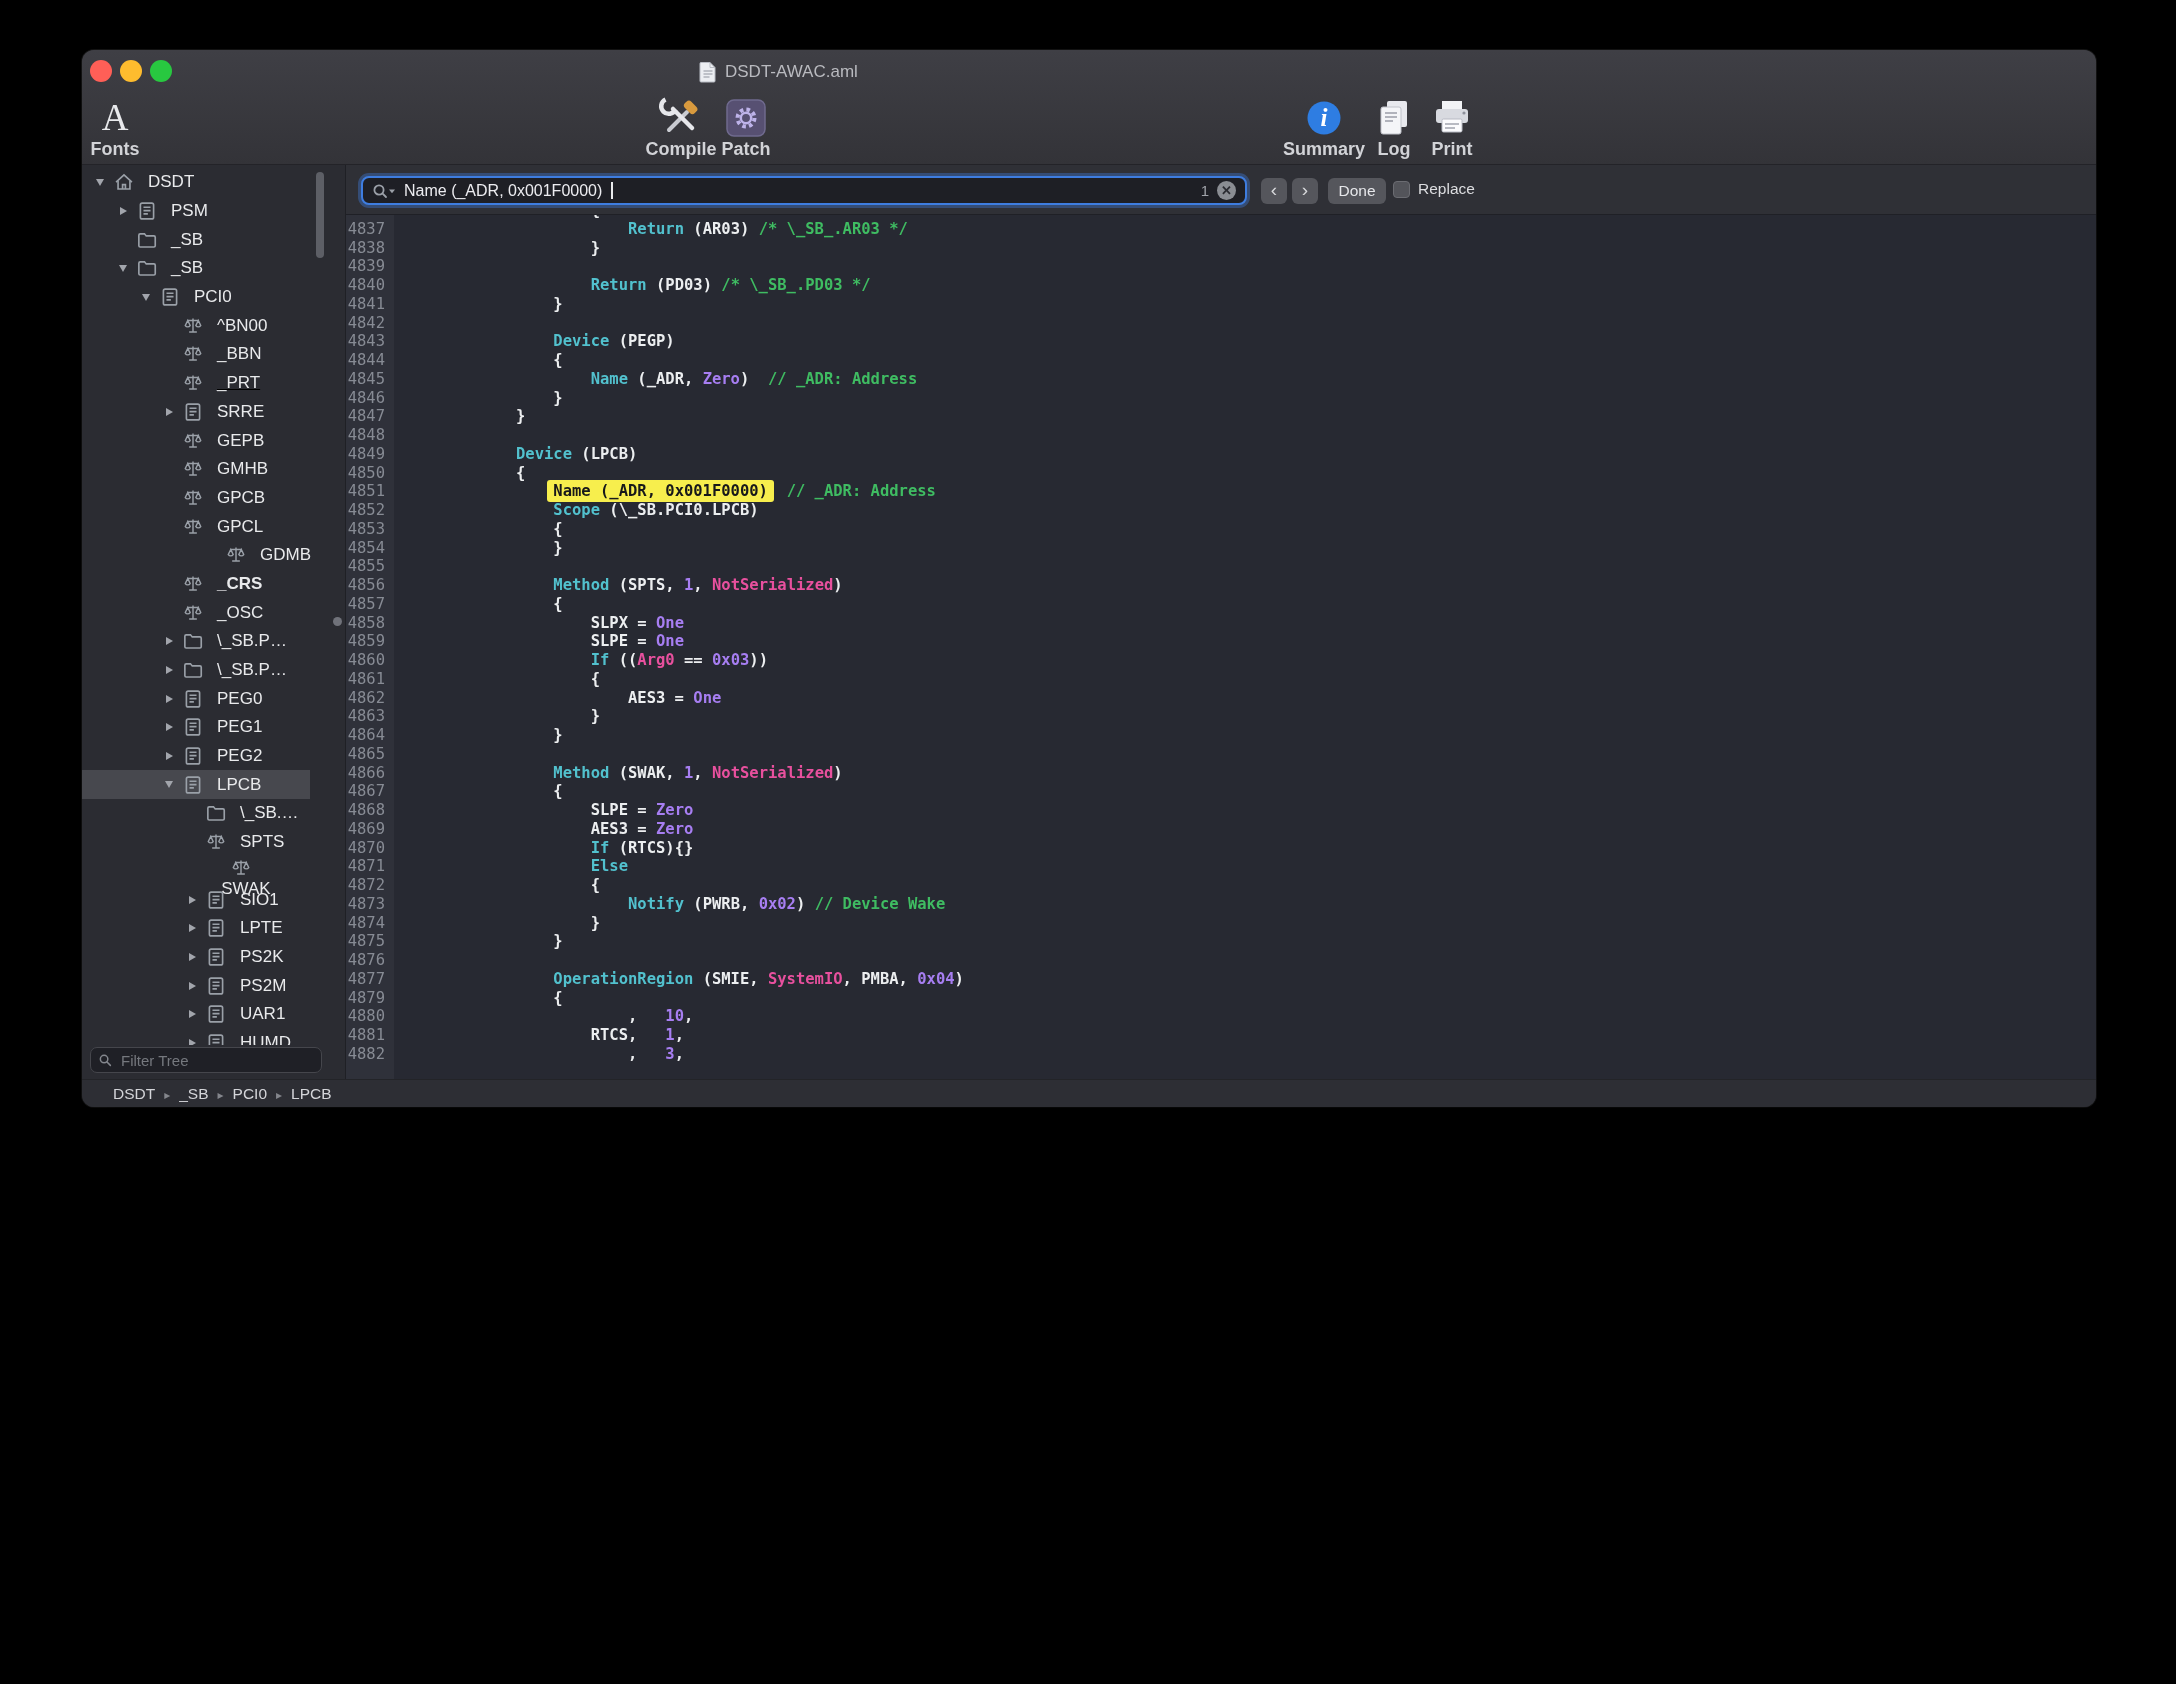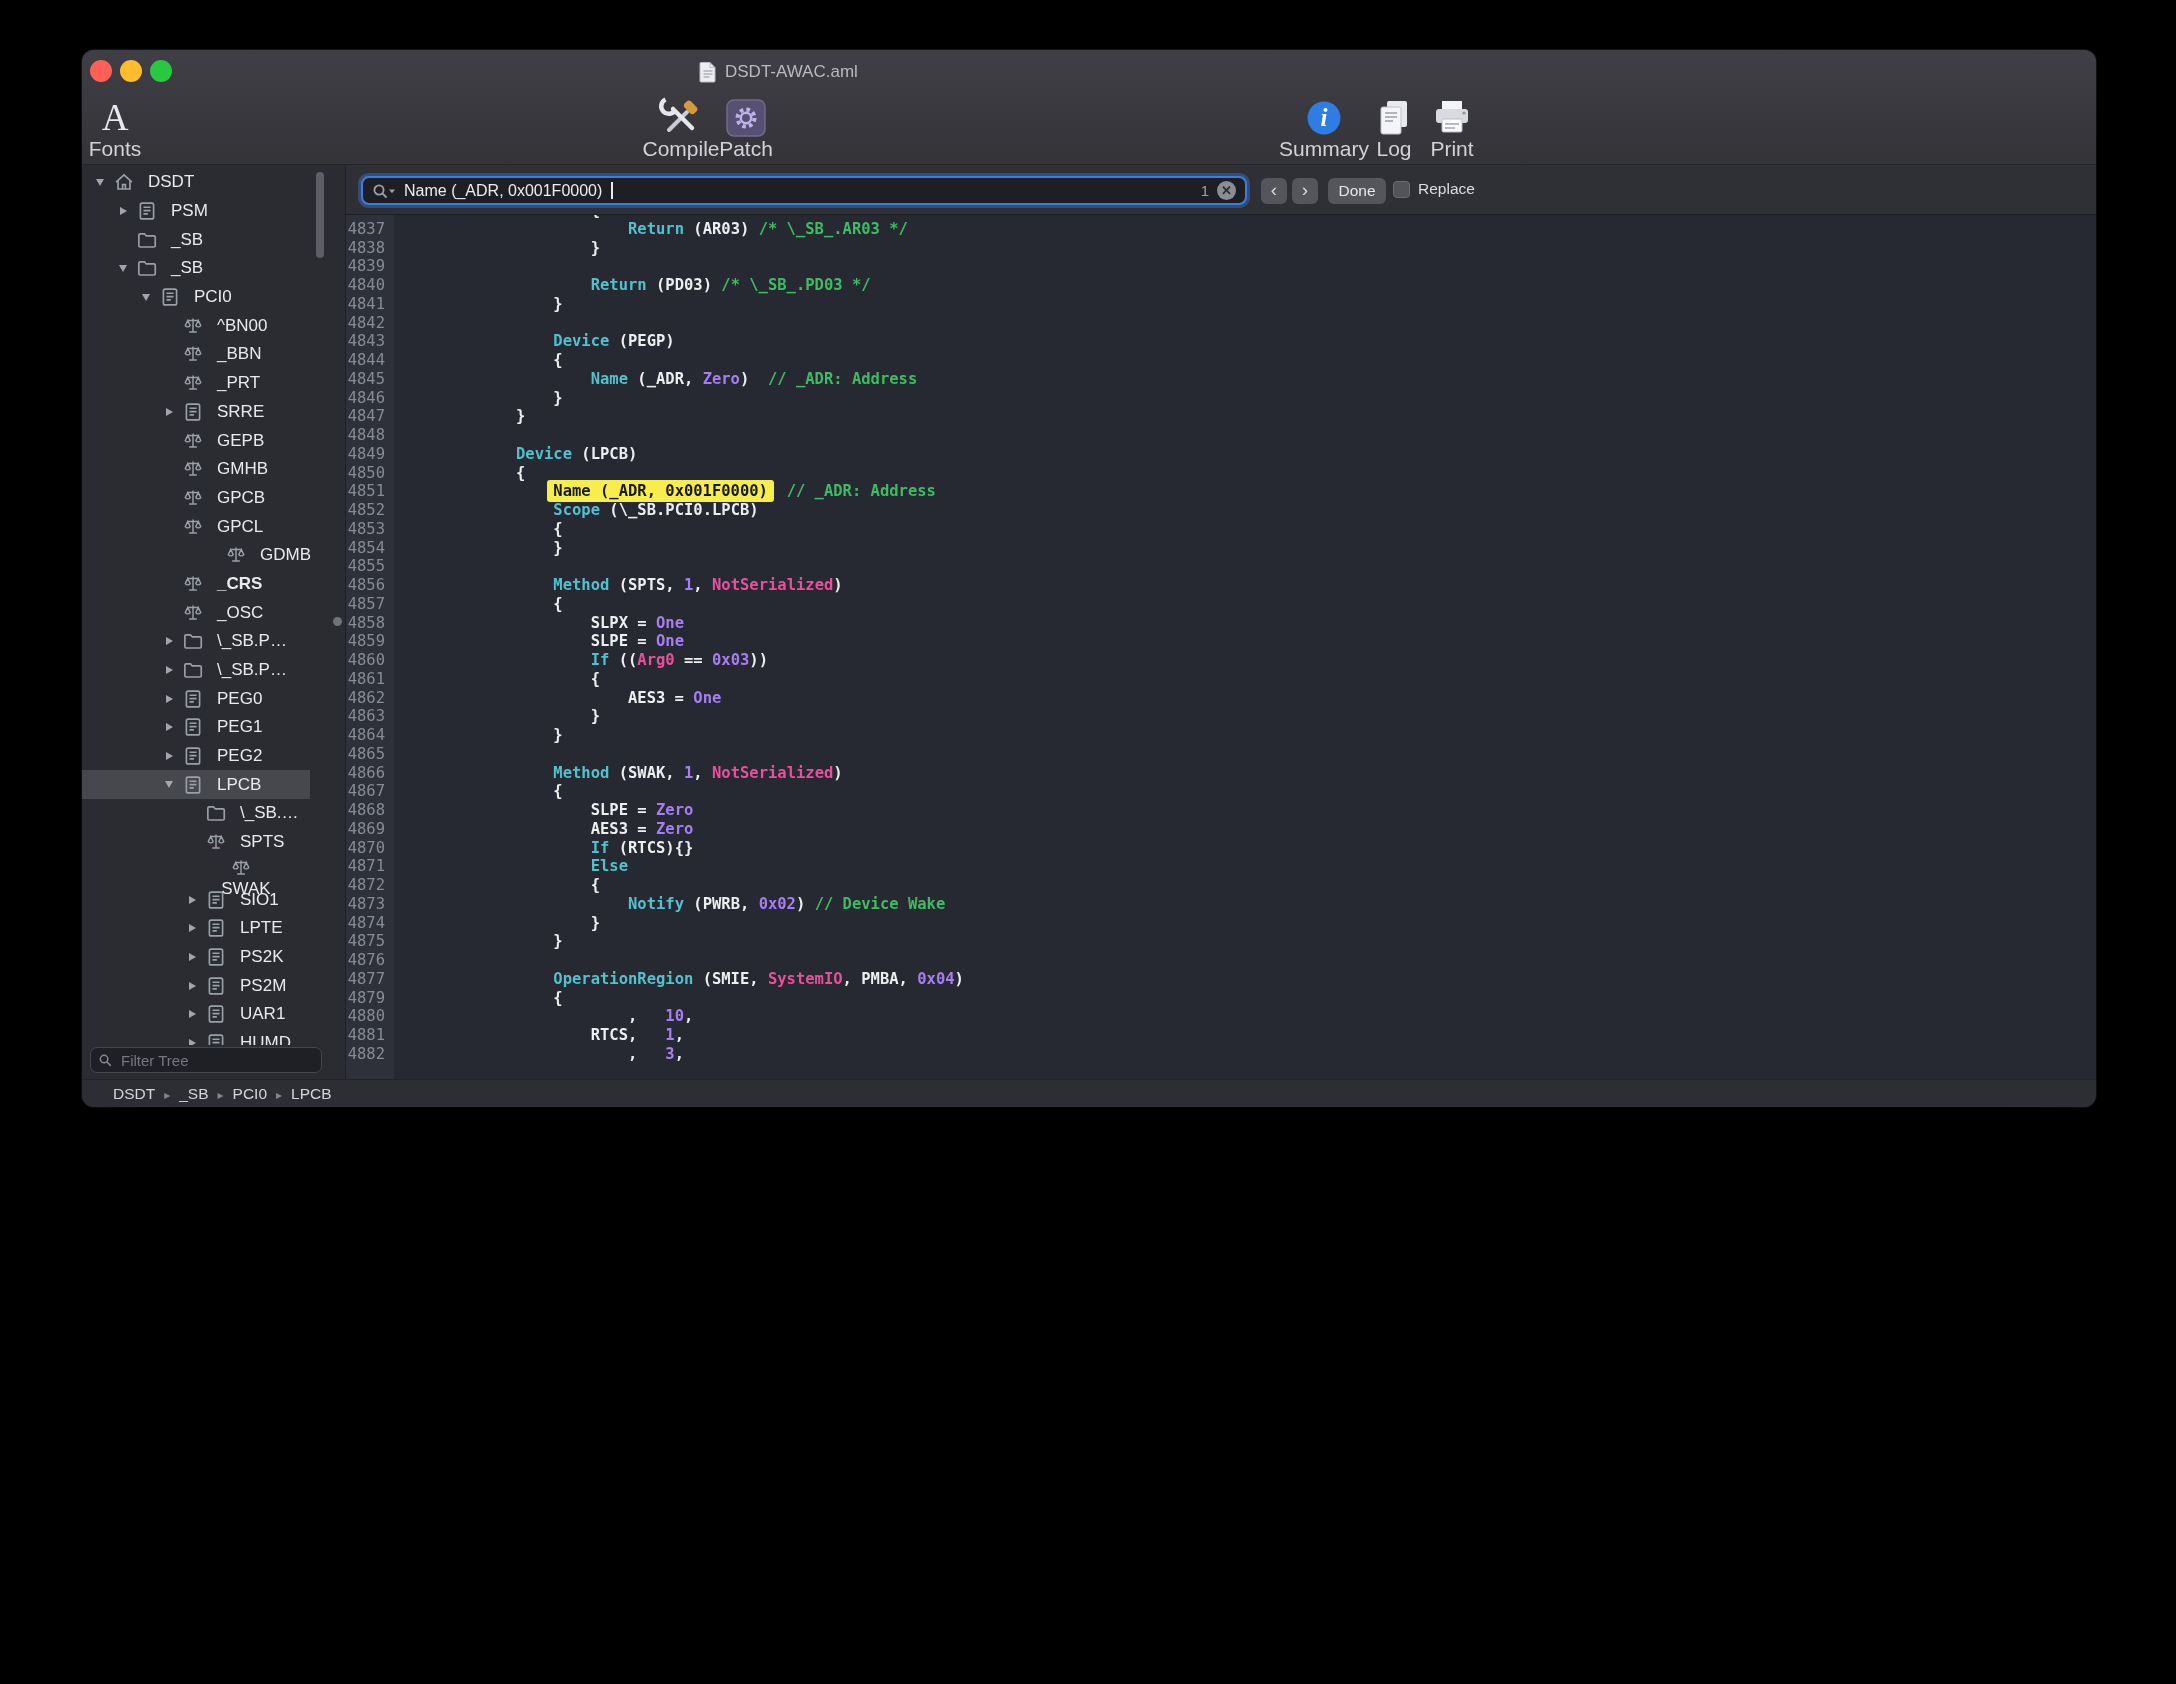--- a/index.html
+++ b/index.html
@@ -15,21 +15,21 @@
   .traffic{position:absolute;left:8px;top:10px;display:flex;gap:8px;}
   .tl{width:22px;height:22px;border-radius:50%;display:inline-block;}
   .tl.close{background:#ff5f57;}
   .tl.min{background:#febc2e;}
   .tl.zoom{background:#28c840;}
   .title-block{position:absolute;left:617px;top:8px;height:28px;display:flex;align-items:center;gap:8px;}
   .title-text{font-size:17px;color:#b9babf;}
 
   .tb-item{position:absolute;top:42px;height:68px;display:flex;flex-direction:column;align-items:center;justify-content:flex-start;gap:3px;}
   .tb-icon{height:46px;display:flex;align-items:flex-end;justify-content:center;}
-  .tb-label{font-size:21px;color:#d2d3d7;line-height:16px;}
+  .tb-label{font-size:18px;color:#d2d3d7;line-height:16px;font-weight:bold;}
   .fonts-a{font-family:"Liberation Serif",serif;font-size:37px;line-height:40px;color:#e8e9ec;}
 
   
   .content{position:absolute;left:0;top:115px;right:0;bottom:28px;}
 
   
   .sidebar{position:absolute;left:0;top:0;bottom:0;width:263px;background:#2b2c32;}
   .tree{position:absolute;left:0;top:0;right:0;bottom:34px;overflow:hidden;padding-top:3px;}
   .tree-row{display:flex;align-items:center;height:28.7px;width:228px;}
   .tree-row.selected{background:#47484e;}
@@ -237,21 +237,21 @@
               <span class="disclosure"></span>
               <span class="tree-icon">
                 <svg width="22" height="22" viewBox="0 0 20 20" fill="none" stroke="#9aa0a8" stroke-width="1.3">
                   <path d="M10 3.2v12.2M5.2 5h9.6M6.5 15.4h7"></path>
                   <path d="M5.2 5 3 9.6a2.6 2.6 0 0 0 4.4 0L5.2 5z"></path>
                   <path d="M14.8 5l-2.2 4.6a2.6 2.6 0 0 0 4.4 0L14.8 5z"></path>
                 </svg>
               </span>
               <span class="tree-label">_BBN</span>
             </div>
-            <div class="tree-row" style="padding-left: 77px;">
+            <div class="tree-row" style="padding-left: 77px; text-decoration: underline;">
               <span class="disclosure"></span>
               <span class="tree-icon">
                 <svg width="22" height="22" viewBox="0 0 20 20" fill="none" stroke="#9aa0a8" stroke-width="1.3">
                   <path d="M10 3.2v12.2M5.2 5h9.6M6.5 15.4h7"></path>
                   <path d="M5.2 5 3 9.6a2.6 2.6 0 0 0 4.4 0L5.2 5z"></path>
                   <path d="M14.8 5l-2.2 4.6a2.6 2.6 0 0 0 4.4 0L14.8 5z"></path>
                 </svg>
               </span>
               <span class="tree-label">_PRT</span>
             </div>

